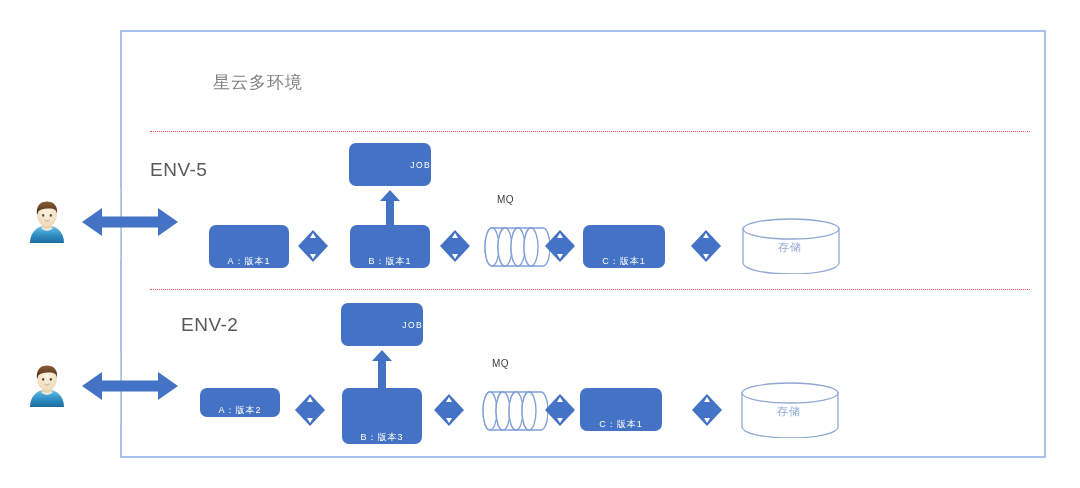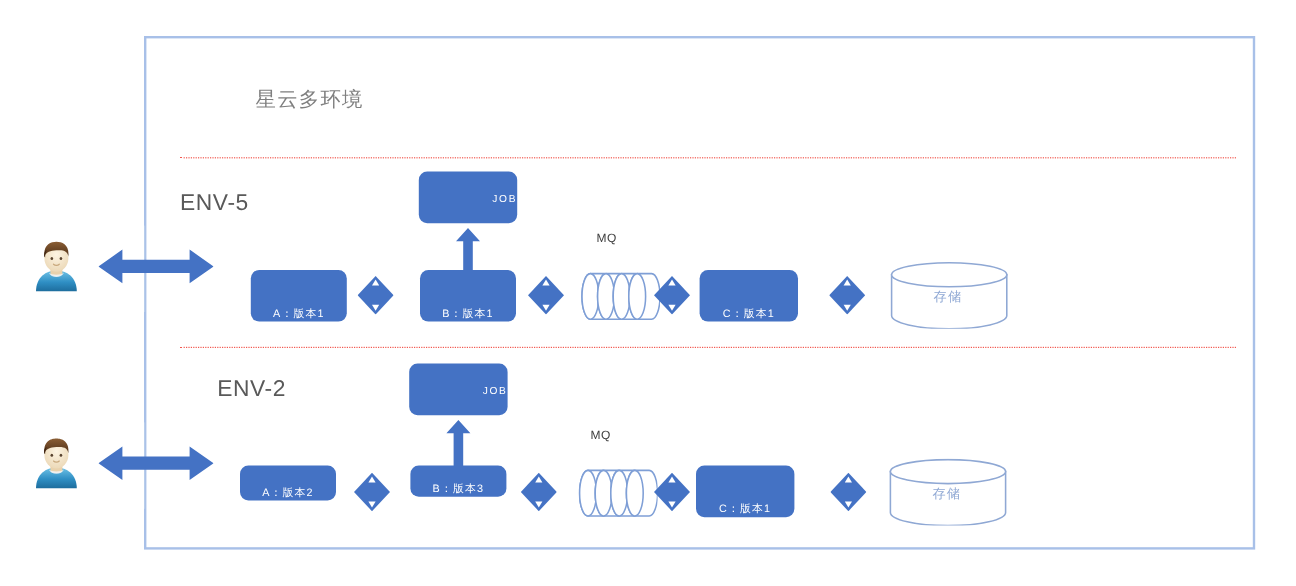--- a/index.html
+++ b/index.html
@@ -343,21 +343,21 @@
   </div>
 
   <div class="diamond" style="left:295px; top:394px;">
     <svg viewBox="0 0 30 32" width="30" height="32">
       <path d="M15 0 L30 16 L15 32 L0 16 Z" fill="#4472c4"></path>
       <path d="M15 3 L18 8 L12 8 Z" fill="#ffffff"></path>
       <path d="M15 29 L18 24 L12 24 Z" fill="#ffffff"></path>
     </svg>
   </div>
 
-  <div class="svc-box" style="left:342px; top:388px; width:80px; height:26px;">
+  <div class="svc-box" style="left:342px; top:388px; width:80px; height:56px;">
     <span>B：版本3</span>
   </div>
 
   <div class="diamond" style="left:434px; top:394px;">
     <svg viewBox="0 0 30 32" width="30" height="32">
       <path d="M15 0 L30 16 L15 32 L0 16 Z" fill="#4472c4"></path>
       <path d="M15 3 L18 8 L12 8 Z" fill="#ffffff"></path>
       <path d="M15 29 L18 24 L12 24 Z" fill="#ffffff"></path>
     </svg>
   </div>

